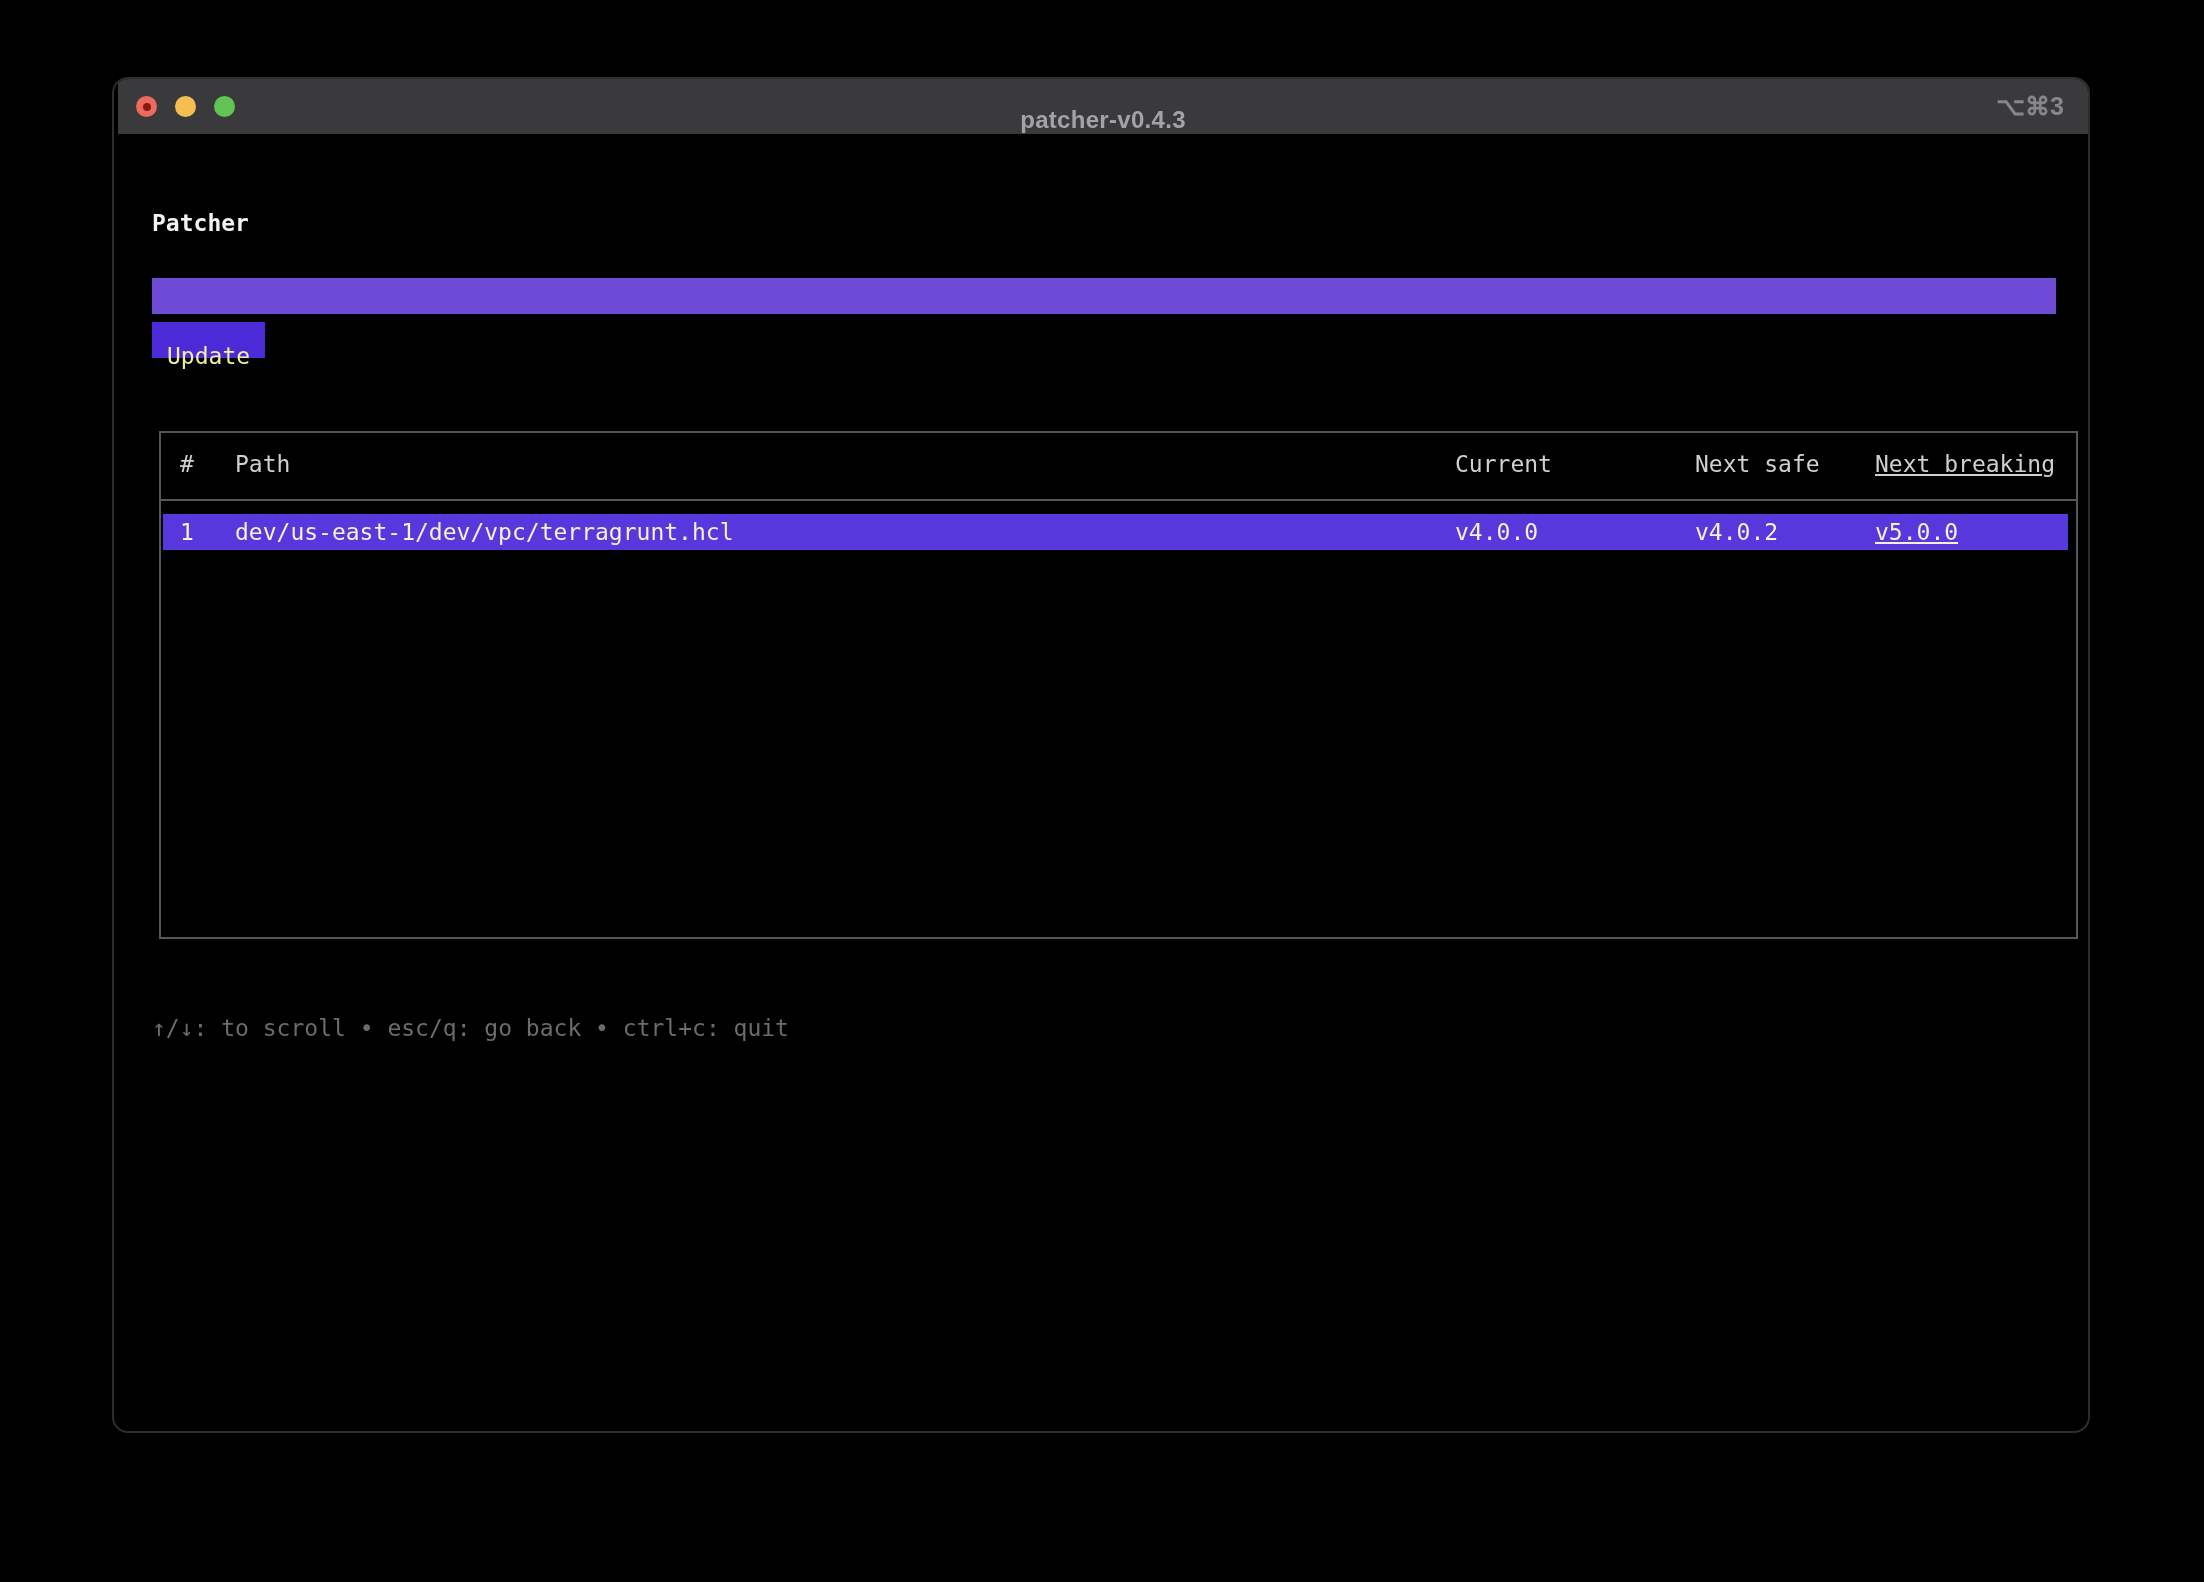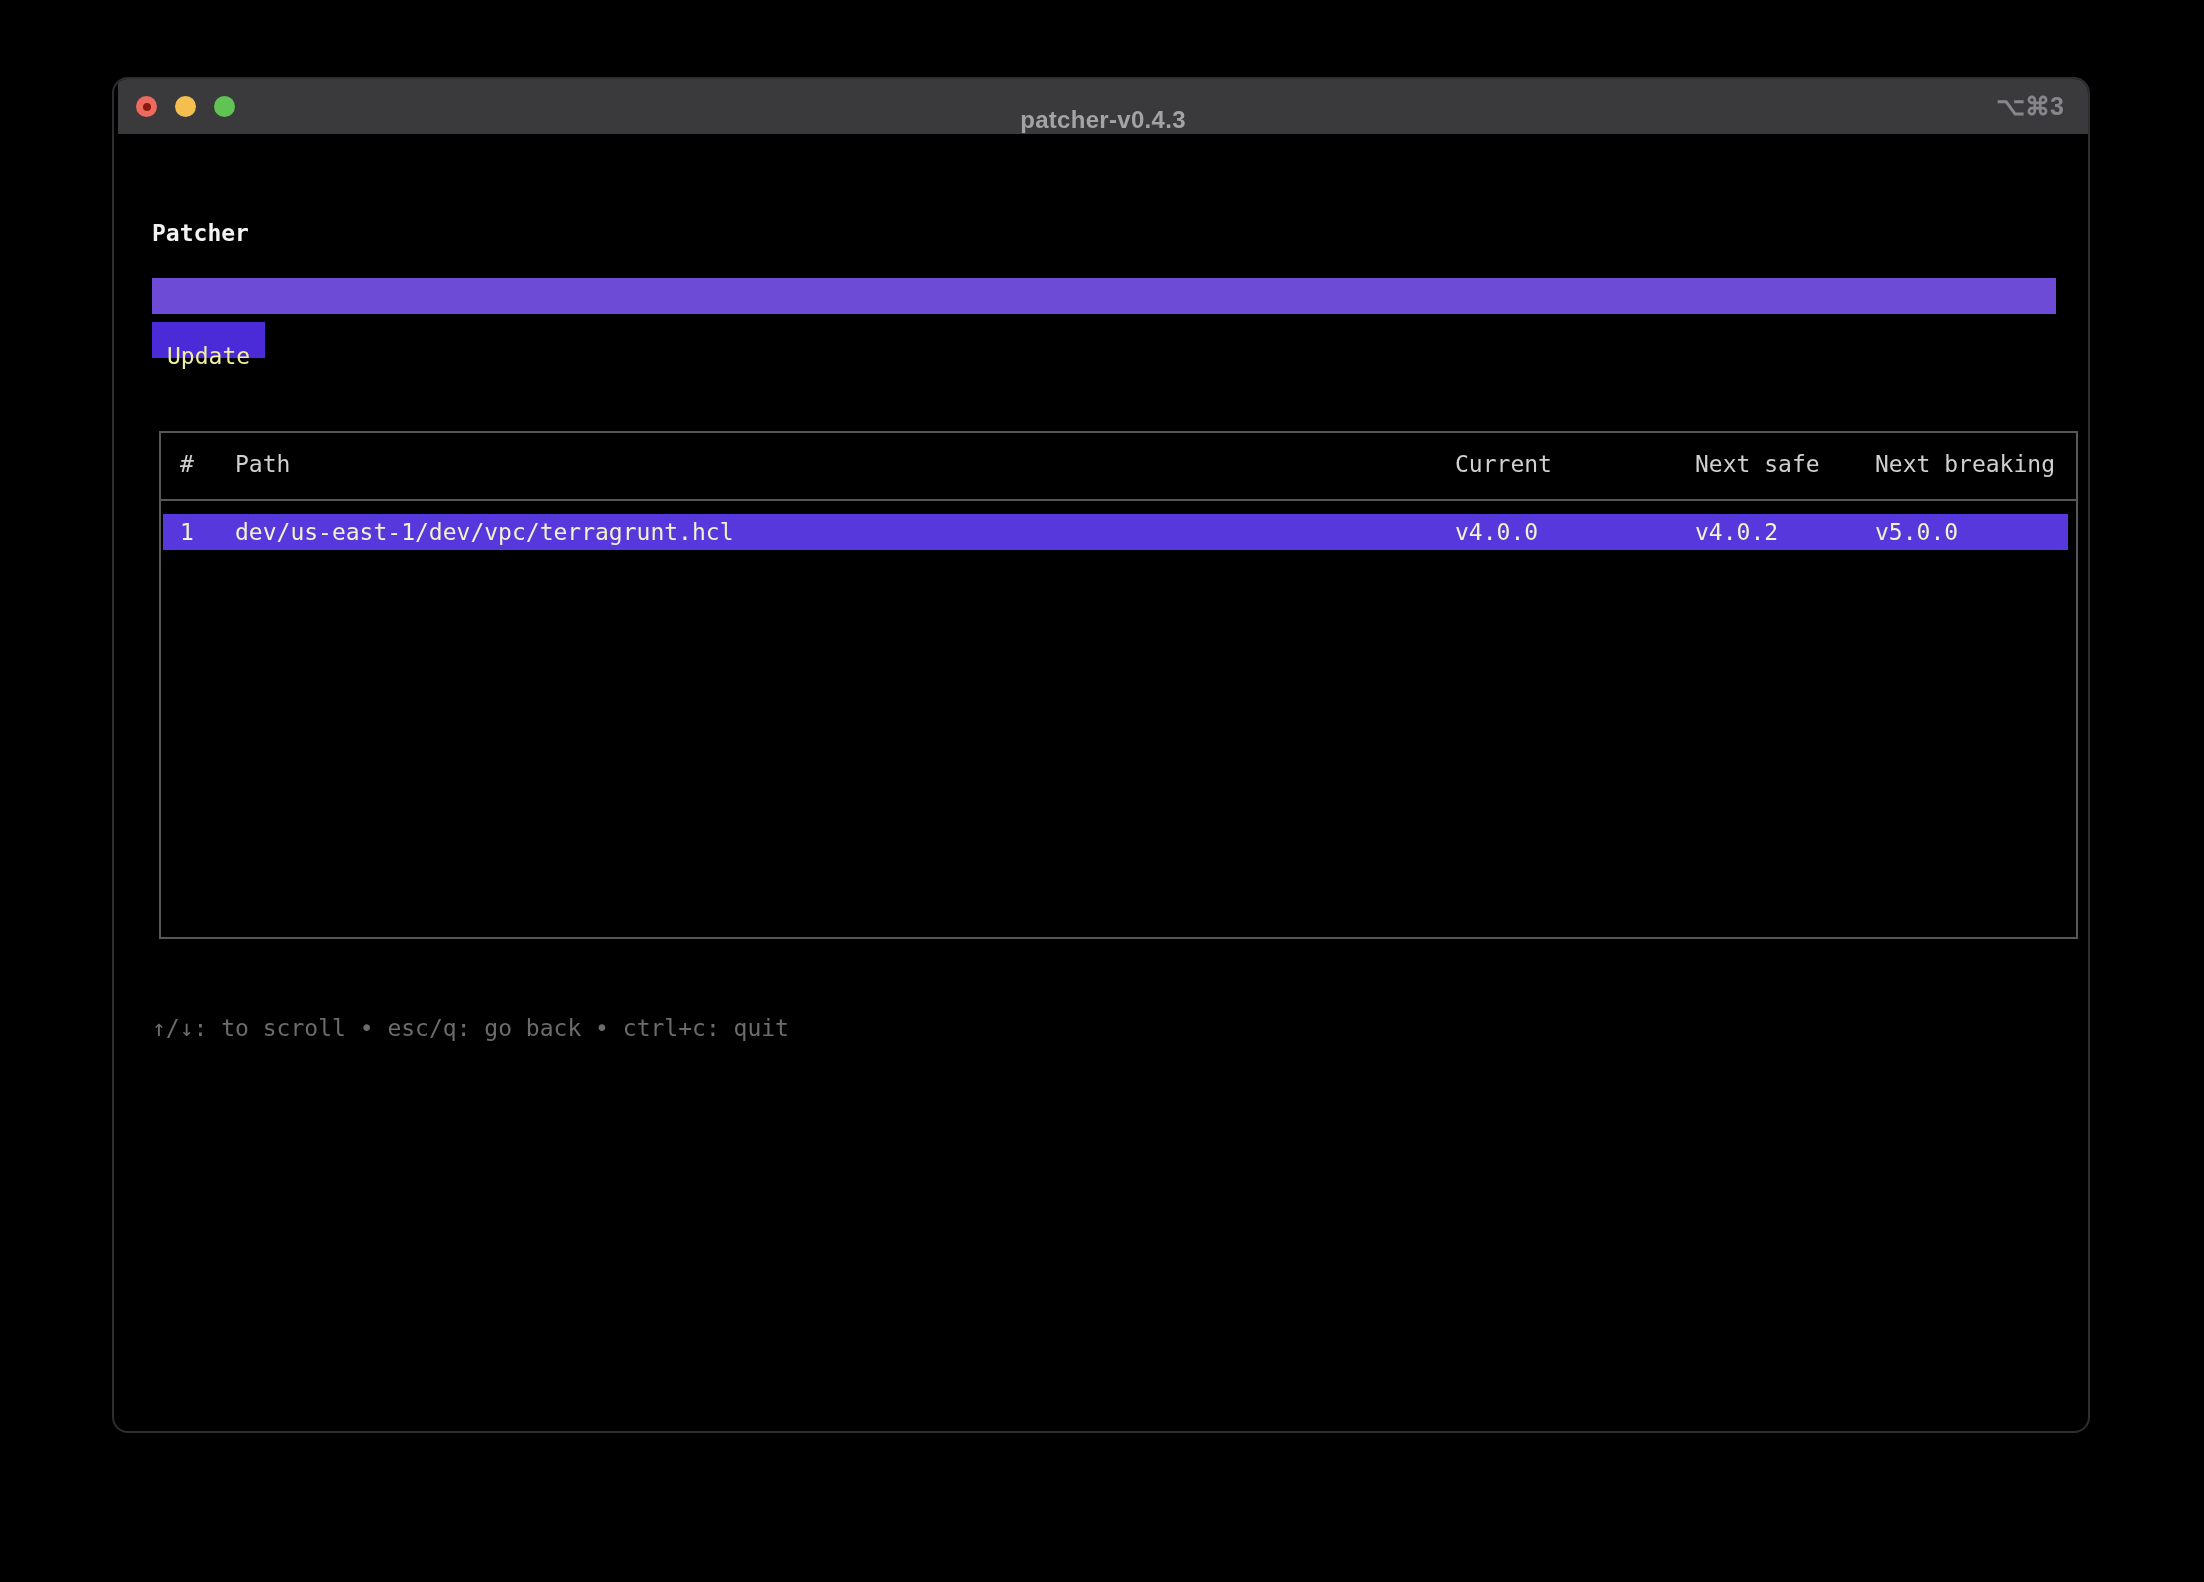--- a/index.html
+++ b/index.html
@@ -40,21 +40,21 @@
     flex:1; text-align:center; font-size:24px; font-weight:bold;
     color:var(--titlebar-text); letter-spacing:0.3px;
   }
   .titlebar-shortcut {
     position:absolute; right:24px; top:0; height:55px; display:flex; align-items:center;
     font-size:25px; font-weight:bold; color:var(--shortcut-text);
   }
   .content { position:absolute; left:0; top:55px; right:0; bottom:0; }
   .heading {
     position:absolute; left:38px; top:73px; font-size:23px; font-weight:bold;
-    color:var(--heading-text); line-height:32px;margin-top:10px;
+    color:var(--heading-text); line-height:32px;
   }
   .tabbar {
     position:absolute; left:38px; top:144px; width:1904px; height:36px;
     background:var(--tab-bar-bg); display:flex;
   }
   .tab {
     height:36px; padding:16px 15px; background:var(--tab-active-bg);
     color:var(--tab-text); font-size:23px; line-height:36px; cursor:default;margin-top:44px;
   }
   .subtitle {
@@ -64,21 +64,21 @@
   .usage-table {
     position:absolute; left:45px; top:297px; width:1919px; height:508px;
     border:2px solid var(--table-border);
   }
   .thead { position:absolute; left:0; top:14px; right:0; height:34px; color:var(--header-text); font-size:23px; line-height:34px; }
   .cell { position:absolute; white-space:pre; }
   .c-num  { left:19px; }
   .c-path { left:74px; }
   .c-current  { left:1294px; }
   .c-safe     { left:1502px;margin-left:32px; }
-  .c-breaking { left:1714px; }
+  .c-breaking { left:1714px;text-decoration:underline; }
   .head-sep { position:absolute; left:0; right:0; top:66px; height:2px; background:var(--table-border); }
   .trow {
     position:absolute; left:2px; right:8px; top:81px; height:36px;
     font-size:23px; line-height:36px; cursor:default;
   }
   .trow.selected { background:var(--row-selected-bg); color:var(--row-selected-text); }
   .trow .c-num  { left:17px; }
   .trow .c-path { left:72px; }
   .trow .c-current  { left:1292px; }
   .trow .c-safe     { left:1500px; }

